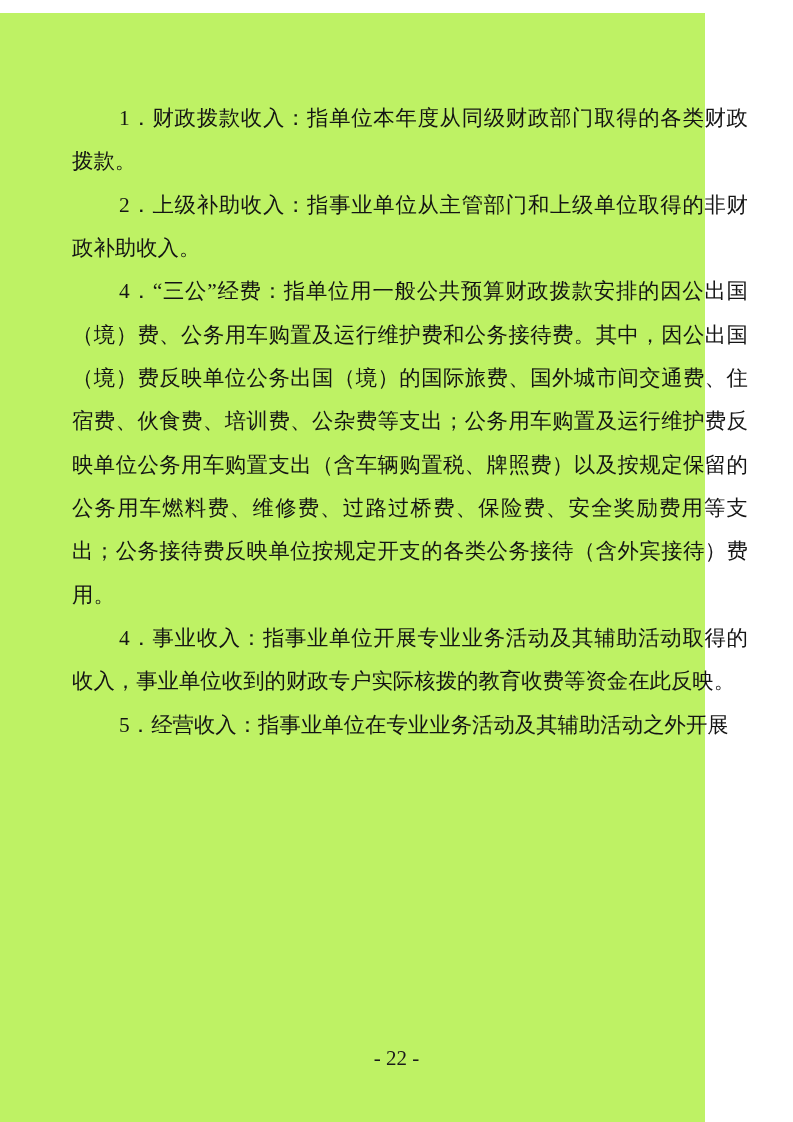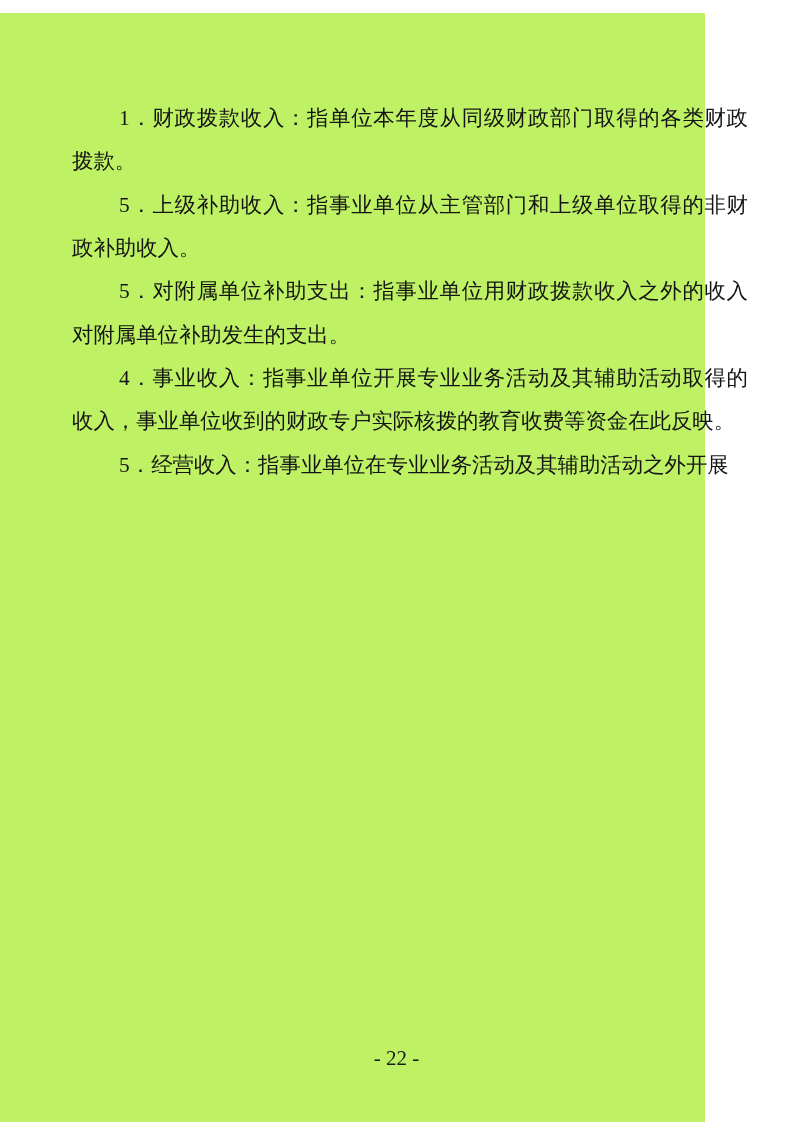--- a/index.html
+++ b/index.html
@@ -46,19 +46,19 @@
     color: #1a1a1a;
     font-family: "Liberation Serif", "DejaVu Serif", serif;
   }
 </style>
 </head>
 <body>
 
 <div class="page">
   <div class="content">
     <p class="para">1．财政拨款收入：指单位本年度从同级财政部门取得的各类财政拨款。</p>
-    <p class="para">5．上级补助收入：指事业单位从主管部门和上级单位取得的非财政补助收入。</p>
-    <p class="para">5．对附属单位补助支出：指事业单位用财政拨款收入之外的收入对附属单位补助发生的支出。</p>
+    <p class="para">2．上级补助收入：指事业单位从主管部门和上级单位取得的非财政补助收入。</p>
+    <p class="para">4．“三公”经费：指单位用一般公共预算财政拨款安排的因公出国（境）费、公务用车购置及运行维护费和公务接待费。其中，因公出国（境）费反映单位公务出国（境）的国际旅费、国外城市间交通费、住宿费、伙食费、培训费、公杂费等支出；公务用车购置及运行维护费反映单位公务用车购置支出（含车辆购置税、牌照费）以及按规定保留的公务用车燃料费、维修费、过路过桥费、保险费、安全奖励费用等支出；公务接待费反映单位按规定开支的各类公务接待（含外宾接待）费用。</p>
     <p class="para">4．事业收入：指事业单位开展专业业务活动及其辅助活动取得的收入，事业单位收到的财政专户实际核拨的教育收费等资金在此反映。</p>
     <p class="para">5．经营收入：指事业单位在专业业务活动及其辅助活动之外开展</p>
   </div>
   <div class="footer">- 22 -</div>
 </div>
 
 </body></html>

